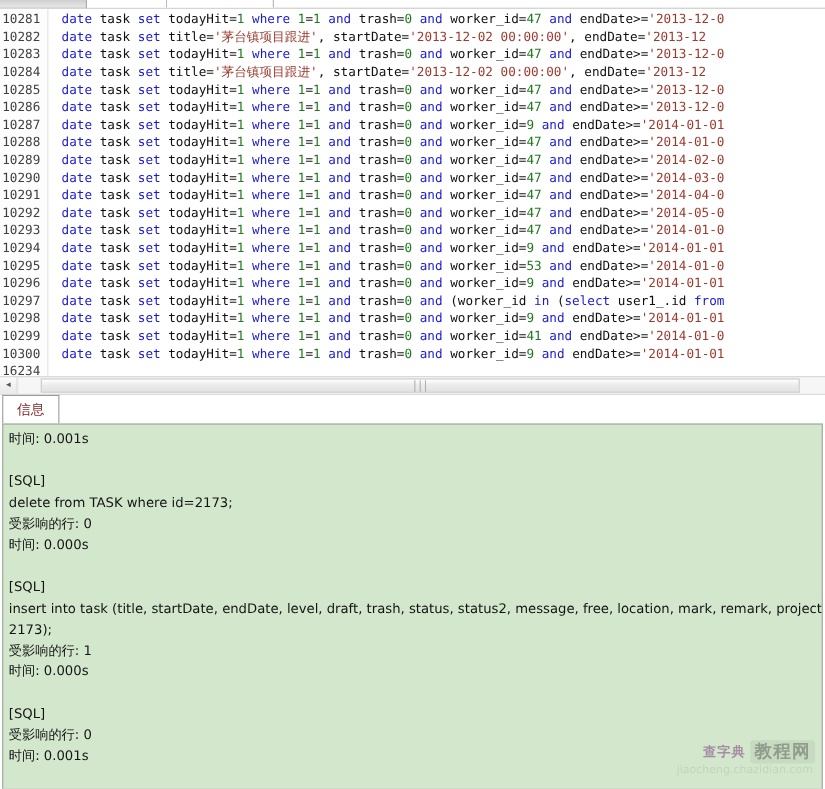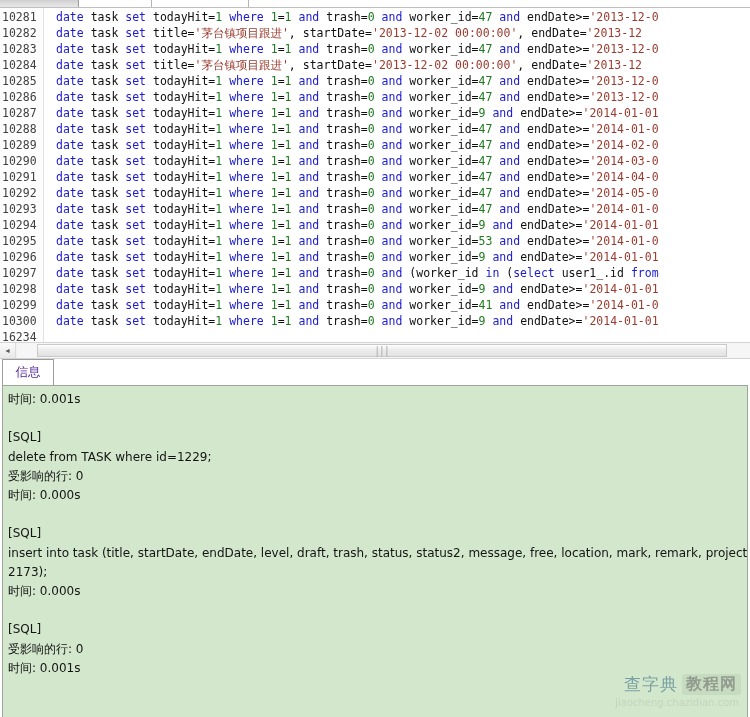--- a/index.html
+++ b/index.html
@@ -150,21 +150,21 @@
     position: absolute;
     left: 2px; top: 0;
     width: 52px; height: 26px;
     background: #ffffff;
     border: 1px solid #9c9c9c;
     border-bottom: none;
     box-sizing: border-box;
     display: flex; align-items: center; justify-content: center;
     font-family: "DejaVu Sans", sans-serif;
     font-size: 12.5px;
-    color: #4c1d95;
+    color: #7f1d1d;
   }
 
   
   .msgpanel {
     position: relative;
     height: 333px;
     margin: 0 2px 2px 2px;
     background: #d3e7cd;
     border: 1px solid #9aa79a;
     box-sizing: border-box;
@@ -192,23 +192,23 @@
     pointer-events: none;
   }
   .watermark .wm-row {
     display: flex;
     align-items: center;
     justify-content: flex-end;
     gap: 4px;
   }
   .watermark .wm-a {
     font-family: "DejaVu Sans", sans-serif;
-    font-size: 17px;
-    font-weight: normal;
-    color: #0c4a6e;
+    font-size: 12px;
+    font-weight: bold;
+    color: #701a75;
     letter-spacing: 1px;
   }
   .watermark .wm-b {
     font-family: "DejaVu Sans", sans-serif;
     font-size: 16px;
     font-weight: bold;
     color: #404040;
     background: #b9cdb4;
     border-radius: 3px;
     padding: 0 4px;
@@ -292,27 +292,28 @@
 </div>
 
 <div class="tabbar">
   <div class="tab">信息</div>
 </div>
 
 <div class="msgpanel" id="msgpanel">
   <div class="ml">时间: 0.001s</div>
     <div class="ml blank">&nbsp;</div>
     <div class="ml">[SQL]</div>
-    <div class="ml">delete from TASK where id=1229;</div>
+    <div class="ml">delete from TASK where id=2173;</div>
     <div class="ml">受影响的行: 0</div>
     <div class="ml">时间: 0.000s</div>
     <div class="ml blank">&nbsp;</div>
     <div class="ml">[SQL]</div>
     <div class="ml">insert into task (title, startDate, endDate, level, draft, trash, status, status2, message, free, location, mark, remark, project, tag, customer_id, sen</div>
     <div class="ml">2173);</div>
+    <div class="ml">受影响的行: 1</div>
     <div class="ml">时间: 0.000s</div>
     <div class="ml blank">&nbsp;</div>
     <div class="ml">[SQL]</div>
     <div class="ml">受影响的行: 0</div>
     <div class="ml">时间: 0.001s</div>
     <div class="ml blank">&nbsp;</div>
     <div class="watermark">
     <div class="wm-row">
       <span class="wm-a">查字典</span>
       <span class="wm-b">教程网</span>

